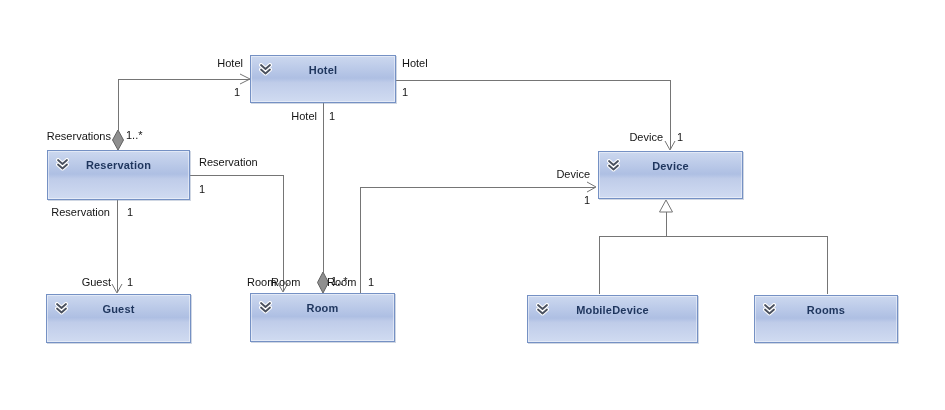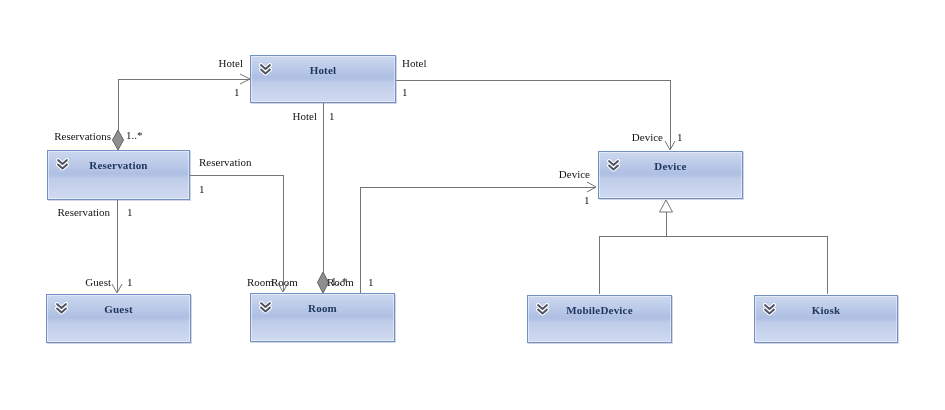--- a/index.html
+++ b/index.html
@@ -1,18 +1,18 @@
 <!DOCTYPE html>
 <html><head>
 <meta charset="utf-8">
 <style>
   html,body{margin:0;padding:0;background:#ffffff;}
   .stage{
     position:relative;width:945px;height:410px;background:#ffffff;
-    font-family:Liberation Serif, serif;overflow:hidden;
+    font-family:Liberation Sans, sans-serif;overflow:hidden;
   }
   .wires{position:absolute;left:0;top:0;pointer-events:none;}
   .uml-class{
     position:absolute;
     border:1px solid #7591c4;
     background:linear-gradient(180deg,#ccd8ef 0%,#aebfe3 48%,#bfcce9 58%,#d0dbf1 100%);
     box-shadow:inset 0 0 0 1px rgba(255,255,255,0.45), 1px 1px 0 rgba(120,140,175,0.35);
     box-sizing:border-box;
   }
   .uml-title{
@@ -85,34 +85,34 @@
   </div>
 
   <div class="uml-class" style="left:598px;top:151px;width:145px;height:48px">
     <svg class="chev" width="15" height="13" viewBox="0 0 15 13">
       <path d="M3 2 L7.5 6 L12 2 M3 6.5 L7.5 10.5 L12 6.5" stroke="#ffffff" stroke-width="4" fill="none" stroke-linecap="round" stroke-linejoin="round"></path>
       <path d="M3 2 L7.5 6 L12 2 M3 6.5 L7.5 10.5 L12 6.5" stroke="#49505e" stroke-width="1.8" fill="none" stroke-linecap="round" stroke-linejoin="round"></path>
     </svg>
     <div class="uml-title">Device</div>
   </div>
 
-  <div class="uml-class" style="left:527px;top:295px;width:145px;height:48px">
+  <div class="uml-class" style="left:527px;top:295px;width:171px;height:48px">
     <svg class="chev" width="15" height="13" viewBox="0 0 15 13">
       <path d="M3 2 L7.5 6 L12 2 M3 6.5 L7.5 10.5 L12 6.5" stroke="#ffffff" stroke-width="4" fill="none" stroke-linecap="round" stroke-linejoin="round"></path>
       <path d="M3 2 L7.5 6 L12 2 M3 6.5 L7.5 10.5 L12 6.5" stroke="#49505e" stroke-width="1.8" fill="none" stroke-linecap="round" stroke-linejoin="round"></path>
     </svg>
     <div class="uml-title">MobileDevice</div>
   </div>
 
   <div class="uml-class" style="left:754px;top:295px;width:144px;height:48px">
     <svg class="chev" width="15" height="13" viewBox="0 0 15 13">
       <path d="M3 2 L7.5 6 L12 2 M3 6.5 L7.5 10.5 L12 6.5" stroke="#ffffff" stroke-width="4" fill="none" stroke-linecap="round" stroke-linejoin="round"></path>
       <path d="M3 2 L7.5 6 L12 2 M3 6.5 L7.5 10.5 L12 6.5" stroke="#49505e" stroke-width="1.8" fill="none" stroke-linecap="round" stroke-linejoin="round"></path>
     </svg>
-    <div class="uml-title">Kiosk</div>
+    <div class="uml-title">Rooms</div>
   </div>
 
   <span class="elabel r" style="left:193px;top:57px;width:50px">Hotel</span>
   <span class="elabel" style="left:234px;top:86px">1</span>
   <span class="elabel r" style="left:40px;top:130px;width:71px">Reservations</span>
   <span class="elabel" style="left:126px;top:129px">1..*</span>
 
   <span class="elabel r" style="left:277px;top:110px;width:40px">Hotel</span>
   <span class="elabel" style="left:329px;top:110px">1</span>
   <span class="elabel" style="left:271px;top:276px">Room</span>

